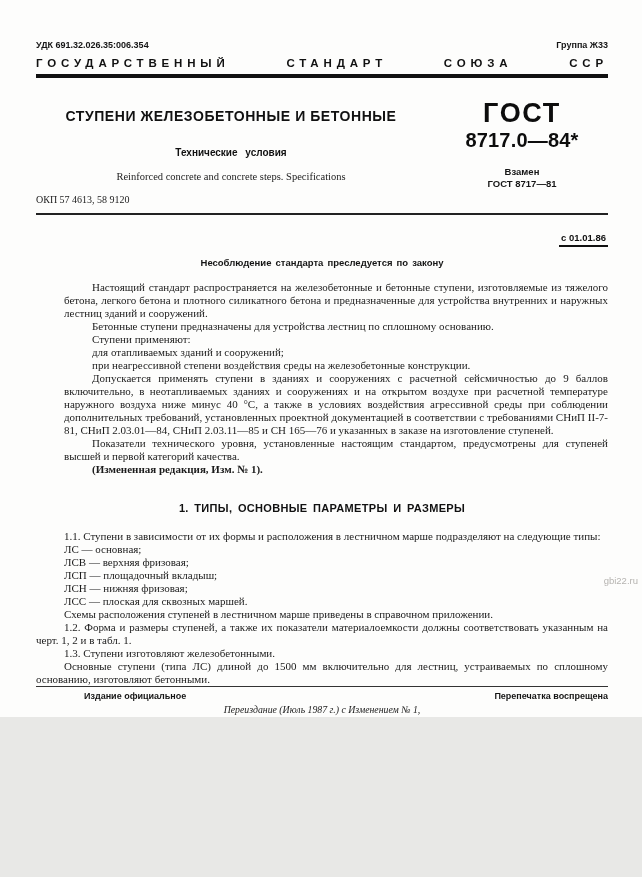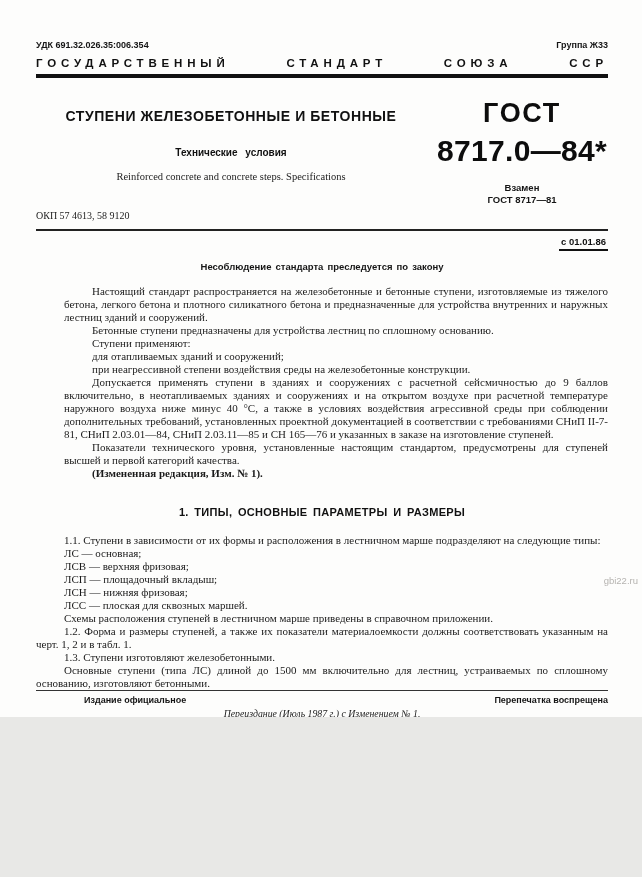--- a/index.html
+++ b/index.html
@@ -45,36 +45,36 @@
     margin-top:23px;
   }
   .doc-title-en{font-size:10.5px;margin-top:13px;color:#222;}
   .gost-col{width:172px;text-align:center;}
   .gost-label{
     font-family:"Liberation Sans", sans-serif;
     font-weight:bold;font-size:27px;letter-spacing:0.06em;color:#0d0d0d;line-height:1;
   }
   .gost-number{
     font-family:"Liberation Sans", sans-serif;
-    font-weight:bold;font-size:30px;color:#0d0d0d;line-height:1;margin-top:9px;
+    font-weight:bold;font-size:20px;color:#0d0d0d;line-height:1;margin-top:3px;
     letter-spacing:0.01em;
   }
   .gost-replaces{
     font-family:"Liberation Sans", sans-serif;
     font-weight:bold;font-size:9.5px;color:#151515;margin-top:16px;line-height:1.3;
   }
   .okp{font-size:10px;margin-top:3px;color:#222;}
 
   .decree{
     margin-top:9px;
     font-family:"Liberation Sans", sans-serif;
     font-weight:bold;font-size:9px;line-height:1.45;color:#151515;
     text-align:justify;word-spacing:0.35em;
   }
-  .effective-row{text-align:right;margin-top:0;}
+  .effective-row{text-align:right;margin-top:12px;}
   .effective-date{
     display:inline-block;
     font-family:"Liberation Sans", sans-serif;
     font-weight:bold;font-size:9.5px;color:#111;
     border-bottom:2px solid #111;padding:0 2px 2px 2px;
   }
   .law-notice{
     margin-top:10px;text-align:center;
     font-family:"Liberation Sans", sans-serif;
     font-weight:bold;font-size:9.5px;color:#151515;word-spacing:0.15em;

